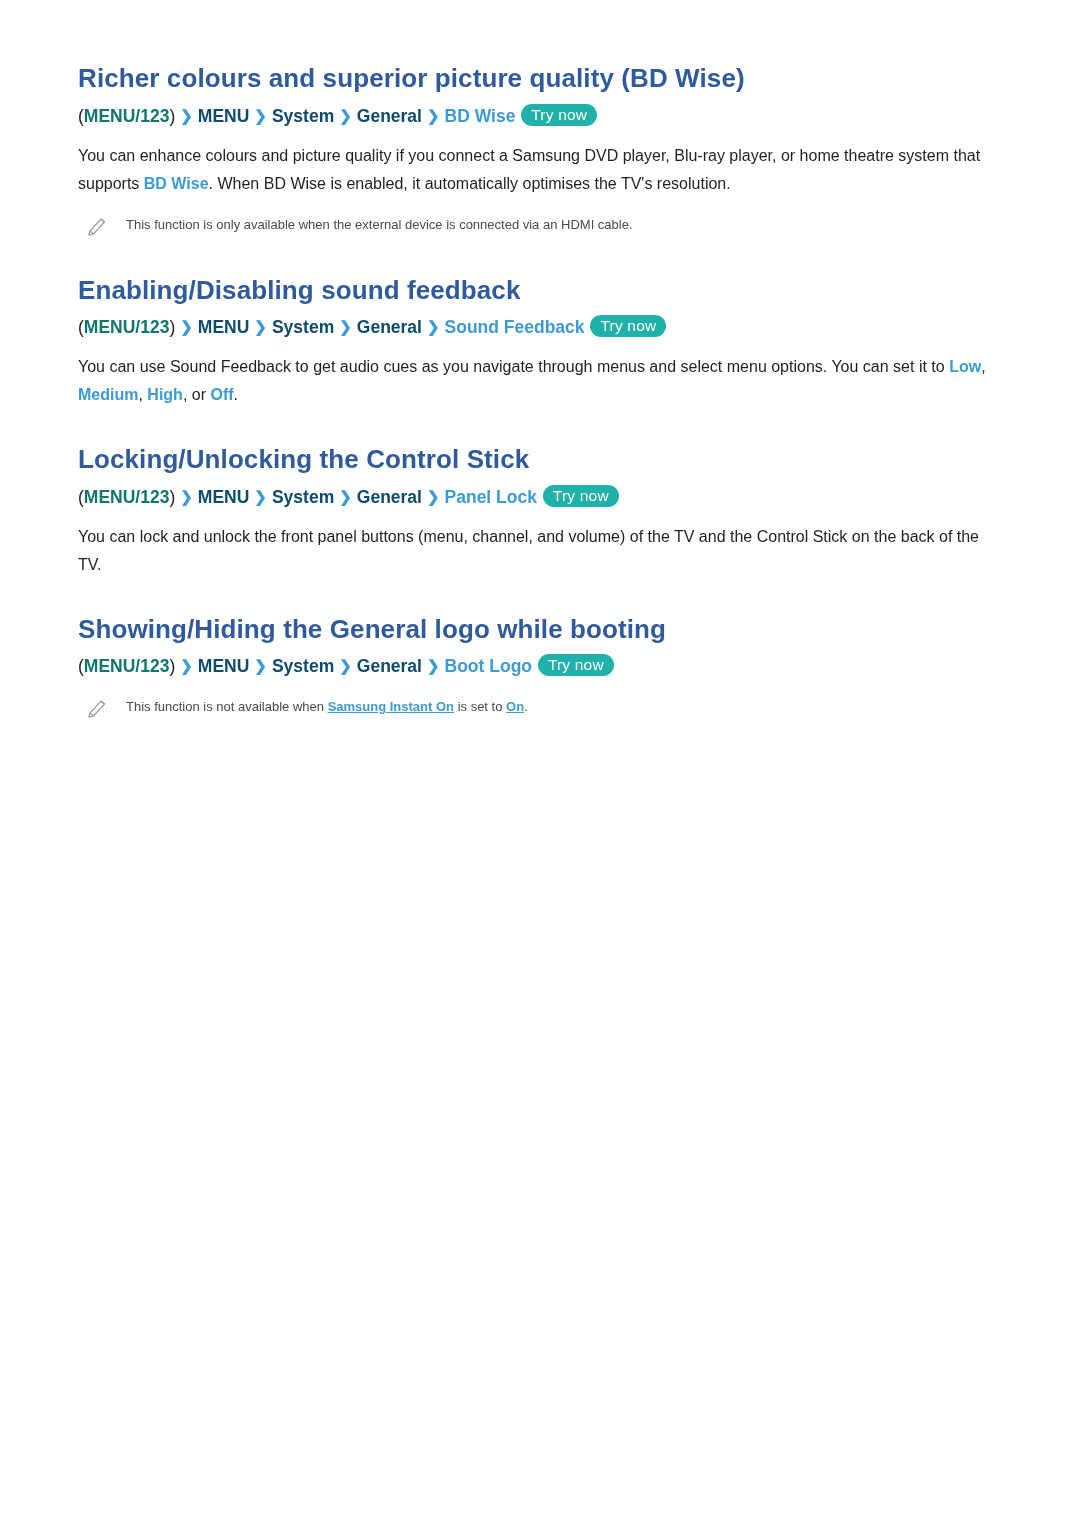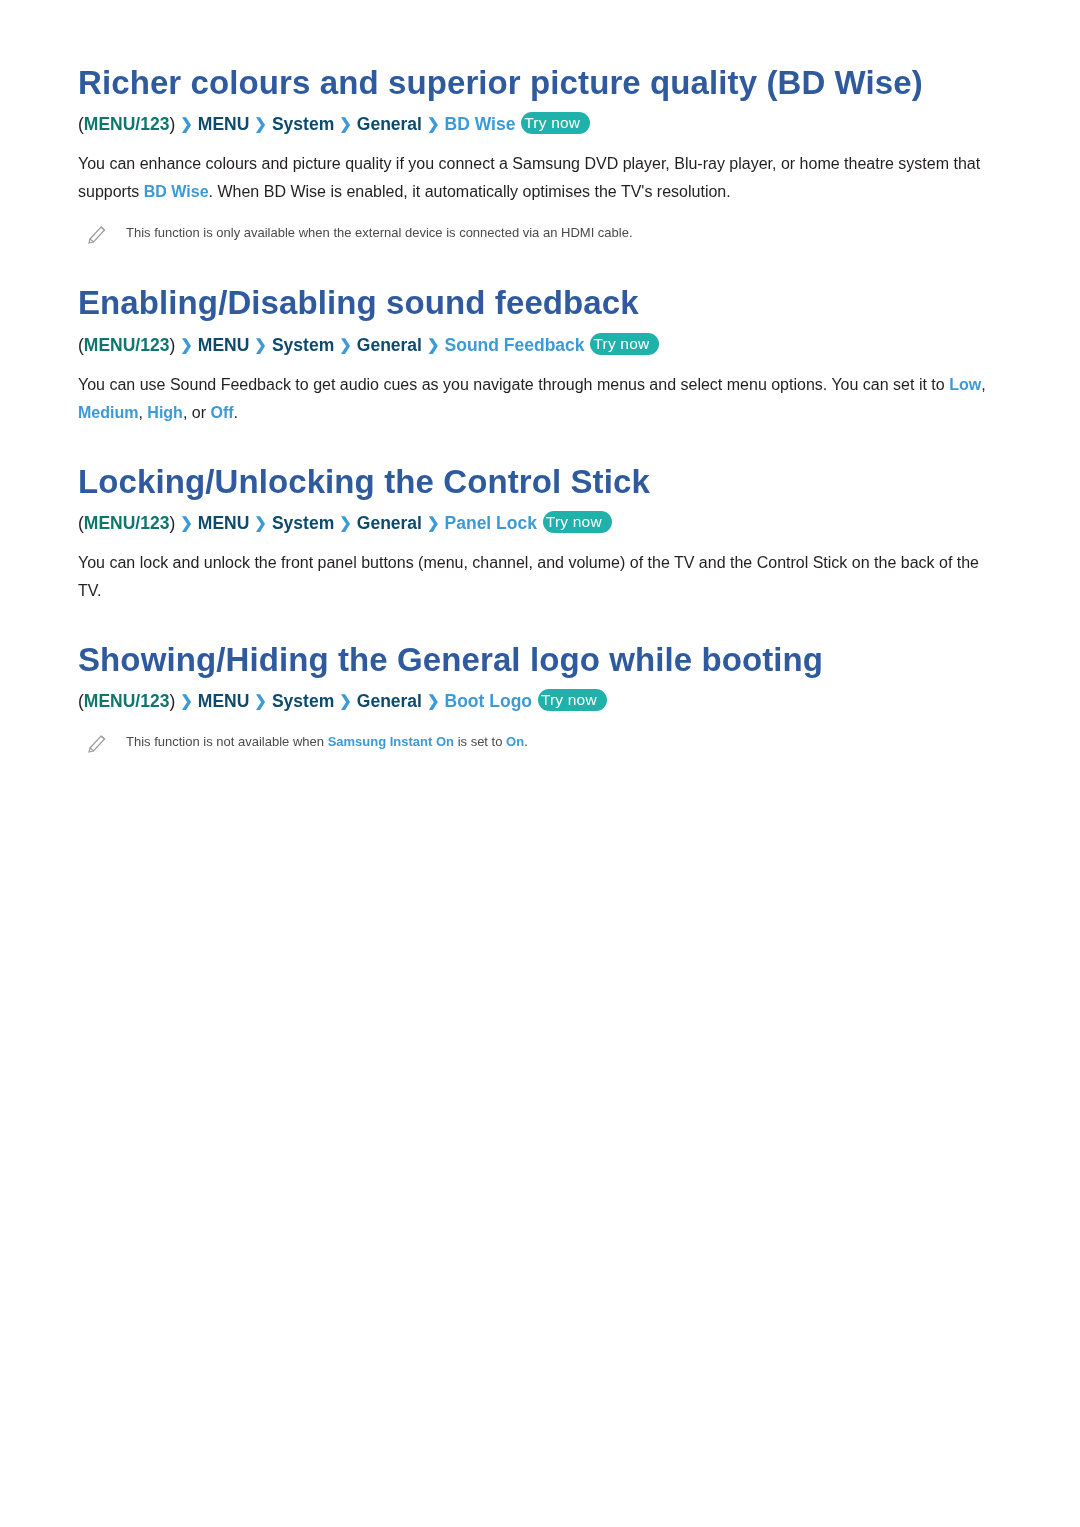--- a/index.html
+++ b/index.html
@@ -23,21 +23,21 @@
     padding: 0;
   }
   .content {
     position: absolute;
     left: 78px;
     top: 62px;
     width: 924px;
   }
 
   h2.section-title {
-    font-size: 33px;
+    font-size: 26px;
     font-weight: bold;
     color: #2f5b9e;
     margin: 0 0 8px 0;
     letter-spacing: 0.1px;
     line-height: 1.25;
   }
   .section {
     margin-bottom: 34px;
   }
   .section.first { margin-bottom: 36px; }
@@ -61,21 +61,21 @@
     position: relative;
     top: -1px;
   }
   .trynow {
     display: inline-block;
     background: #20b2aa;
     color: #ffffff;
     font-size: 15.5px;
     font-weight: normal;
     border-radius: 11px;
-    padding: 1px 10px 2px 3px;
+    padding: 1px 10px 2px 10px;
     line-height: 19px;
     position: relative;
     top: -2px;
     margin-left: 1px;
     letter-spacing: 0.2px;
   }
 
   p.body-text {
     font-size: 16px;
     line-height: 28px;
@@ -96,21 +96,21 @@
     height: 22px;
     margin-right: 14px;
     position: relative;
     top: 2px;
   }
   .note-text {
     font-size: 13px;
     line-height: 26px;
     color: #4a4a4a;
   }
-  .note-text .hl-blue { color: #3c9ad6; font-weight: bold; }
+  .note-text .hl-blue { color: #3c9ad6; font-weight: bold; text-decoration: underline; }
 </style>
 </head>
 <body>
 
 <div class="page">
   <div class="content" id="content">
       <div class="section first">
         <h2 class="section-title">Richer colours and superior picture quality (BD Wise)</h2>
         <div class="breadcrumb"><span class="paren">(</span><span class="menu123">MENU/123</span><span class="paren">)</span><span class="arrow">❯</span><span class="crumb">MENU</span><span class="arrow">❯</span><span class="crumb">System</span><span class="arrow">❯</span><span class="crumb">General</span><span class="arrow">❯</span><span class="crumb-last">BD Wise</span> <span class="trynow">Try now</span></div>
         <p class="body-text"><span>You can enhance colours and picture quality if you connect a Samsung DVD player, Blu-ray player, or home theatre system that supports </span><span class="hl-blue">BD Wise</span><span>. When BD Wise is enabled, it automatically optimises the TV's resolution.</span></p>

